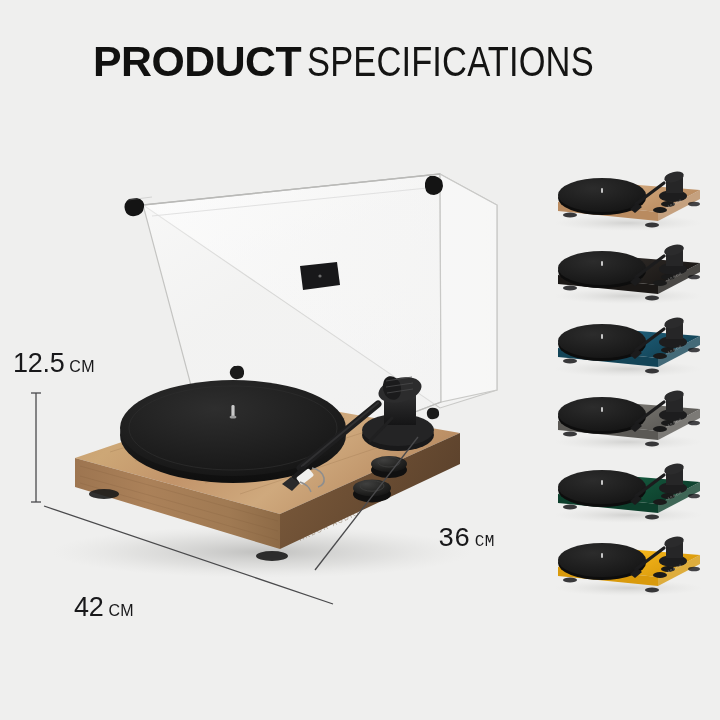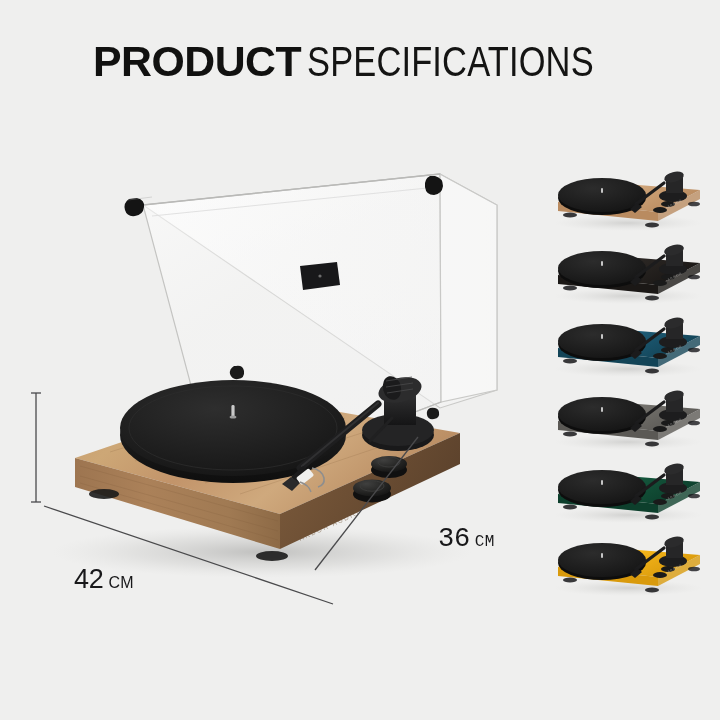--- a/index.html
+++ b/index.html
@@ -61,21 +61,21 @@
     font-weight: 400;
     letter-spacing: -0.3px;
   }
   .dim .unit {
     font-size: 16px;
     font-weight: 400;
     letter-spacing: 0.3px;
     margin-left: 5px;
   }
   #dim-height { left: 13px; top: 348px; }
-  #dim-width  { left: 74px; top: 564px; }
+  #dim-width  { left: 74px; top: 592px; }
   #dim-depth  { left: 438px; top: 524px; font-family: Liberation Mono, monospace; }
 
   
   .scene {
     position: absolute;
     left: 0; top: 0;
     width: 540px; height: 720px;
   }
 
   
@@ -272,20 +272,23 @@
         <path d="M31,393 L41,393" stroke-width="1.3"></path>
         <path d="M31,502 L41,502" stroke-width="1.3"></path>
 
         <path d="M44,506 L333,604" stroke-width="1.3"></path>
 
         <path d="M418,437 L315,570" stroke-width="1.3"></path>
       </g>
     </svg>
   </div>
 
+  <div class="dim" id="dim-height">
+    <span class="num">12.5</span><span class="unit">CM</span>
+  </div>
   <div class="dim" id="dim-width">
     <span class="num">42</span><span class="unit">CM</span>
   </div>
   <div class="dim" id="dim-depth">
     <span class="num">36</span><span class="unit">CM</span>
   </div>
 
   <div class="rail" id="variant-rail">
       <div class="thumb" style="top: 0px;">
         <svg width="180" height="76" viewBox="0 0 180 76">

